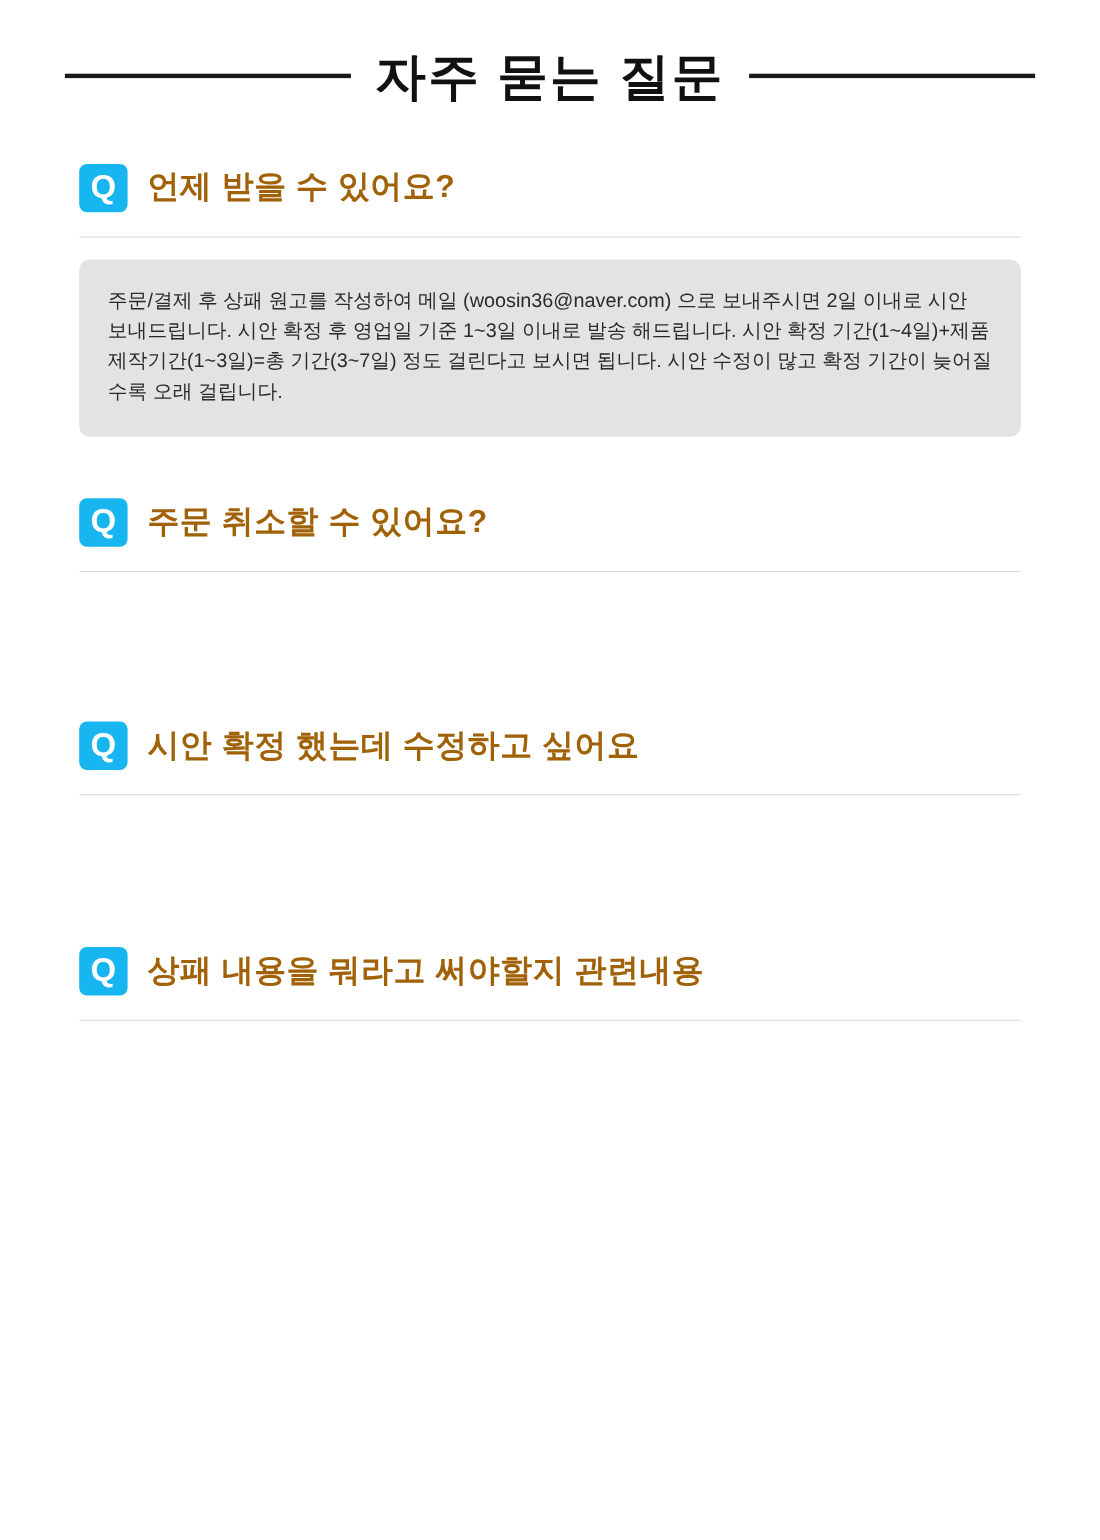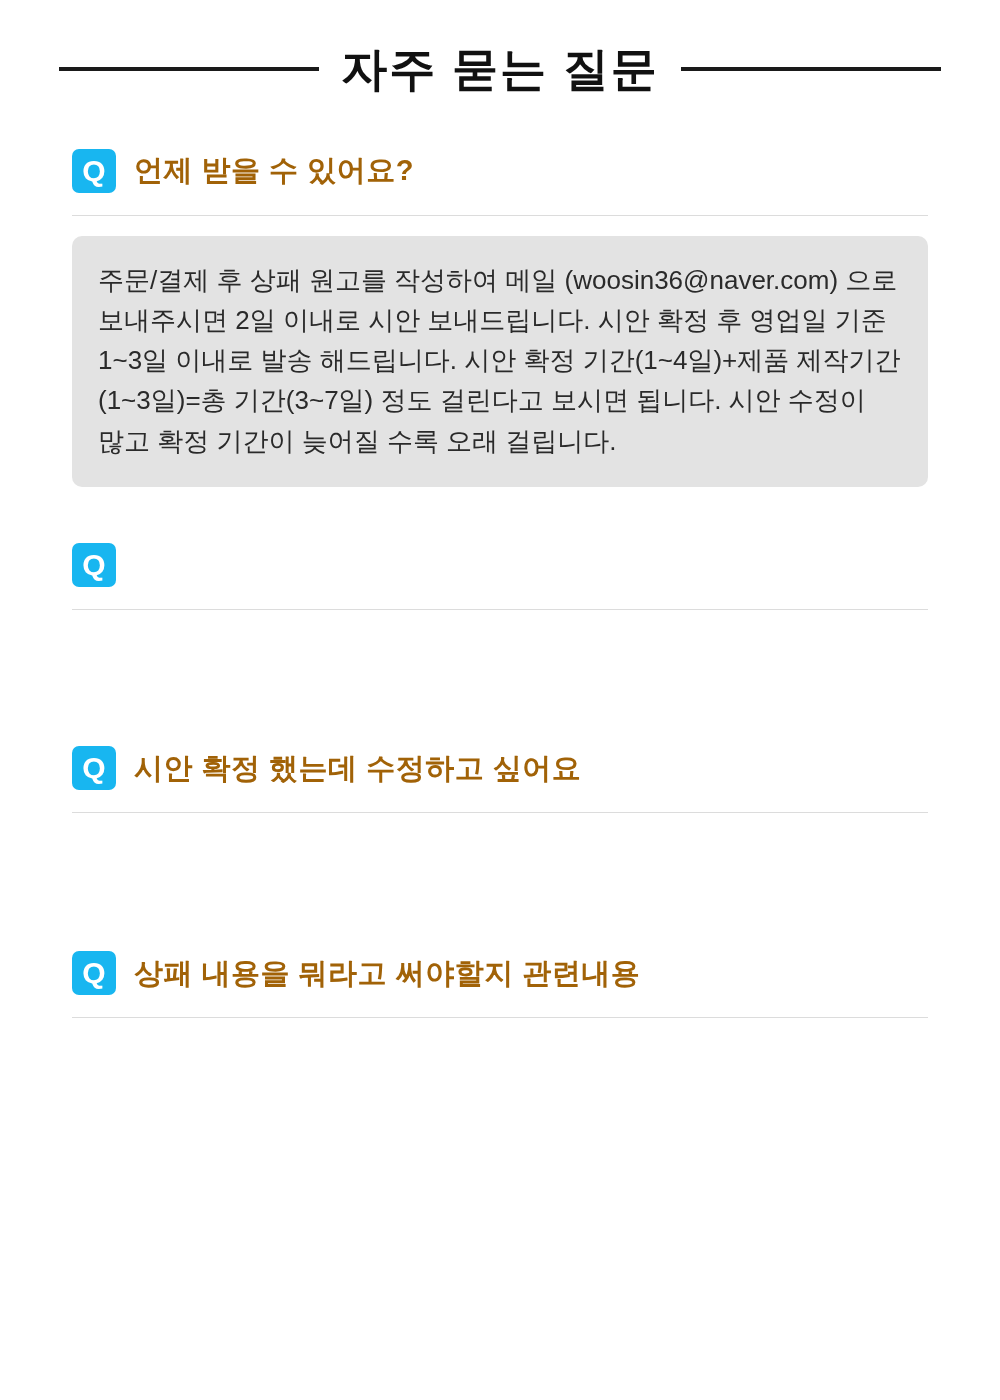--- a/index.html
+++ b/index.html
@@ -90,21 +90,21 @@
   .divider {
     height: 1px;
     background: #dcdcdc;
     margin: 22px 0 20px 0;
   }
 
   .answer {
     background: #e3e3e3;
     border-radius: 10px;
     padding: 22px 26px 24px 26px;
-    font-size: 26px;
+    font-size: 18px;
     line-height: 1.55;
     color: #2a2a2a;
     box-sizing: border-box;
     white-space: pre-line;
     word-break: keep-all;
   }
   .answer.tall  { padding: 24px 26px 26px 26px; }
   .answer.short { padding: 20px 26px 22px 26px; }
 </style>
 </head>
@@ -125,20 +125,21 @@
         <div class="q-badge">Q</div>
         <div class="q-text">언제 받을 수 있어요?</div>
       </div>
       <div class="divider"></div>
       <div class="answer tall">주문/결제 후 상패 원고를 작성하여 메일 (woosin36@naver.com) 으로 보내주시면 2일 이내로 시안 보내드립니다. 시안 확정 후 영업일 기준 1~3일 이내로 발송 해드립니다. 시안 확정 기간(1~4일)+제품 제작기간(1~3일)=총 기간(3~7일) 정도 걸린다고 보시면 됩니다. 시안 수정이 많고 확정 기간이 늦어질 수록 오래 걸립니다.</div>
     </div>
 
     <div class="faq-item gap-2">
       <div class="q-row">
         <div class="q-badge">Q</div>
+        <div class="q-text">주문 취소할 수 있어요?</div>
       </div>
       <div class="divider"></div>
     </div>
 
     <div class="faq-item gap-3">
       <div class="q-row">
         <div class="q-badge">Q</div>
         <div class="q-text">시안 확정 했는데 수정하고 싶어요</div>
       </div>
       <div class="divider"></div>

